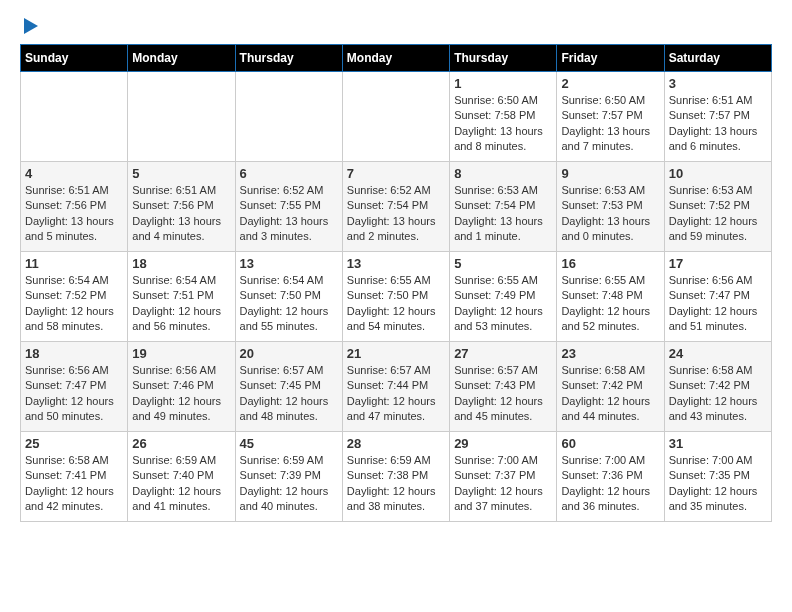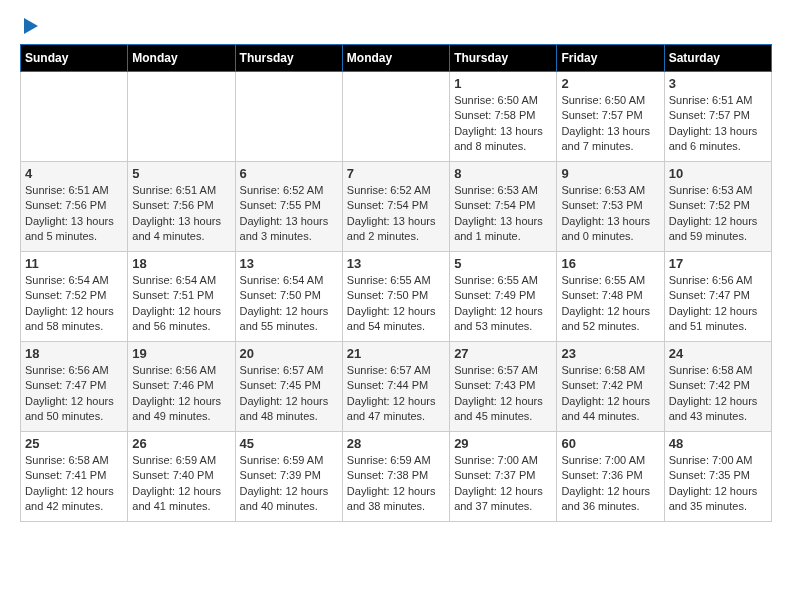--- a/index.html
+++ b/index.html
@@ -343,21 +343,21 @@
 and 37 minutes.</div>
         </td>
         <td>
           <div class="day-num">60</div>
           <div class="day-info" style="white-space: pre-line;">Sunrise: 7:00 AM
 Sunset: 7:36 PM
 Daylight: 12 hours
 and 36 minutes.</div>
         </td>
         <td>
-          <div class="day-num">48</div>
+          <div class="day-num">31</div>
           <div class="day-info" style="white-space: pre-line;">Sunrise: 7:00 AM
 Sunset: 7:35 PM
 Daylight: 12 hours
 and 35 minutes.</div>
         </td>
       </tr>
     </tbody>
 </table>
 
 </body></html>

